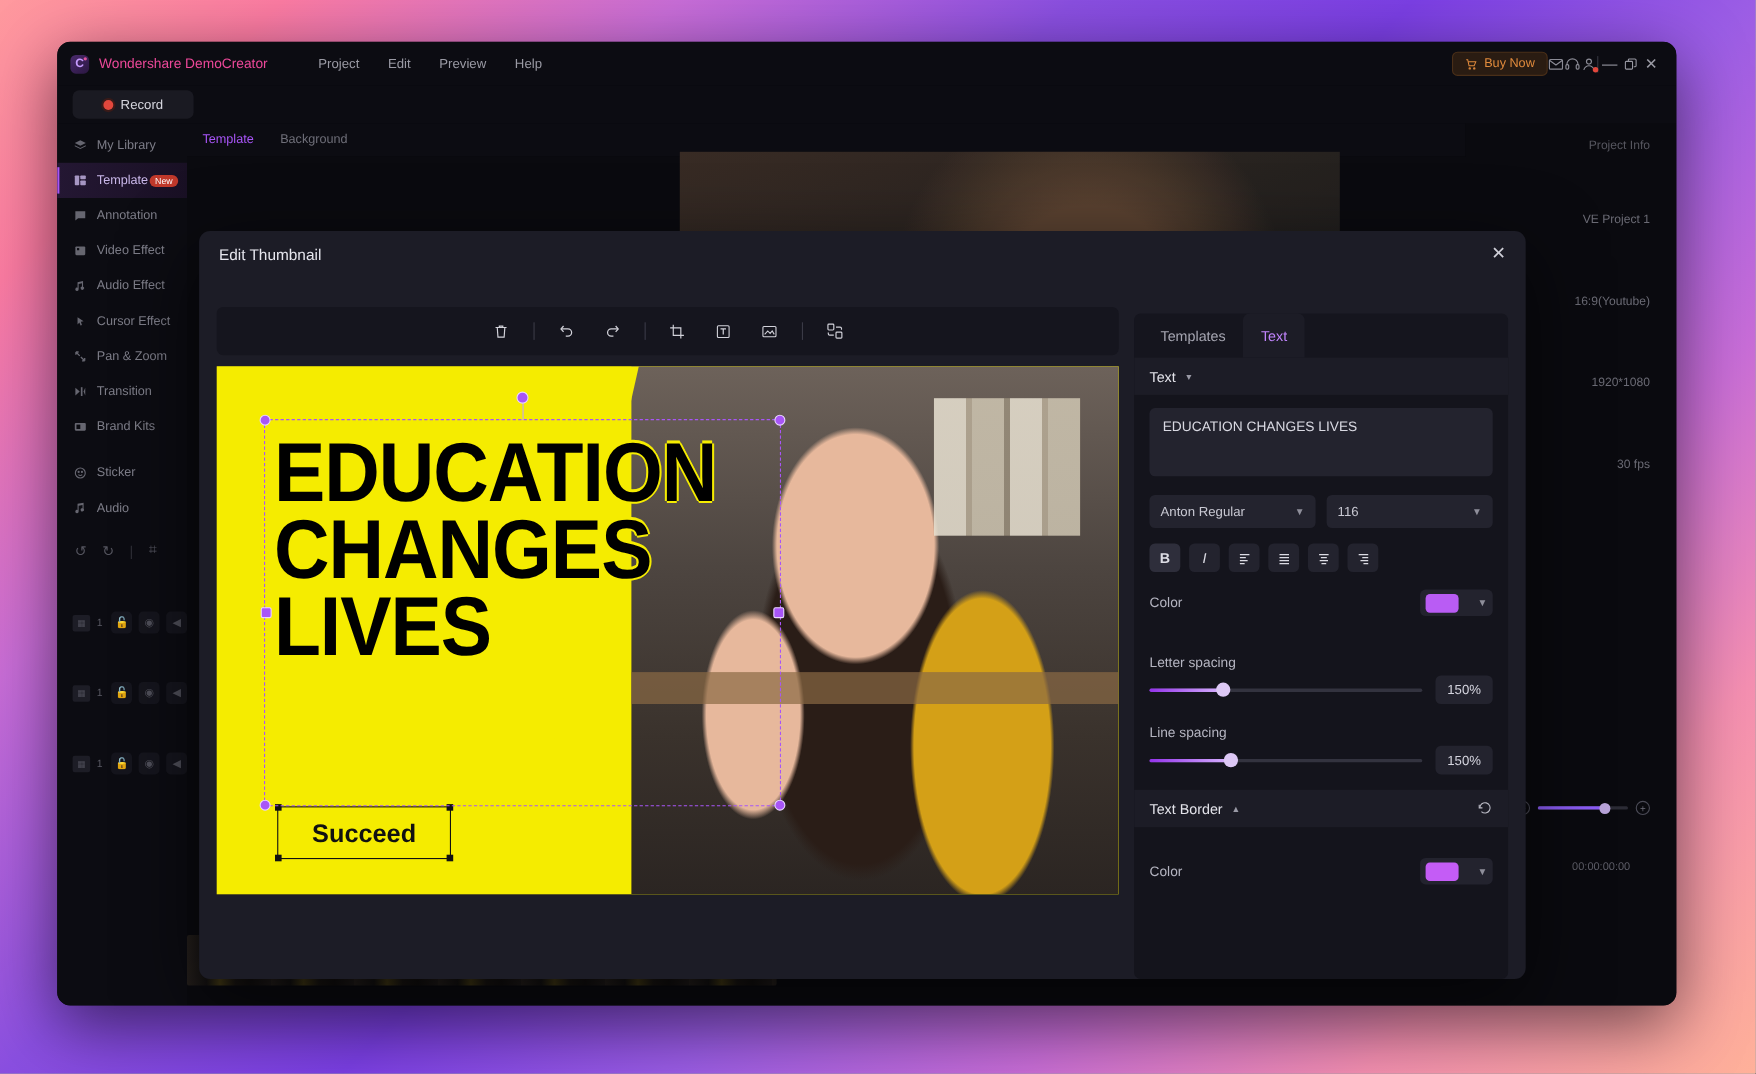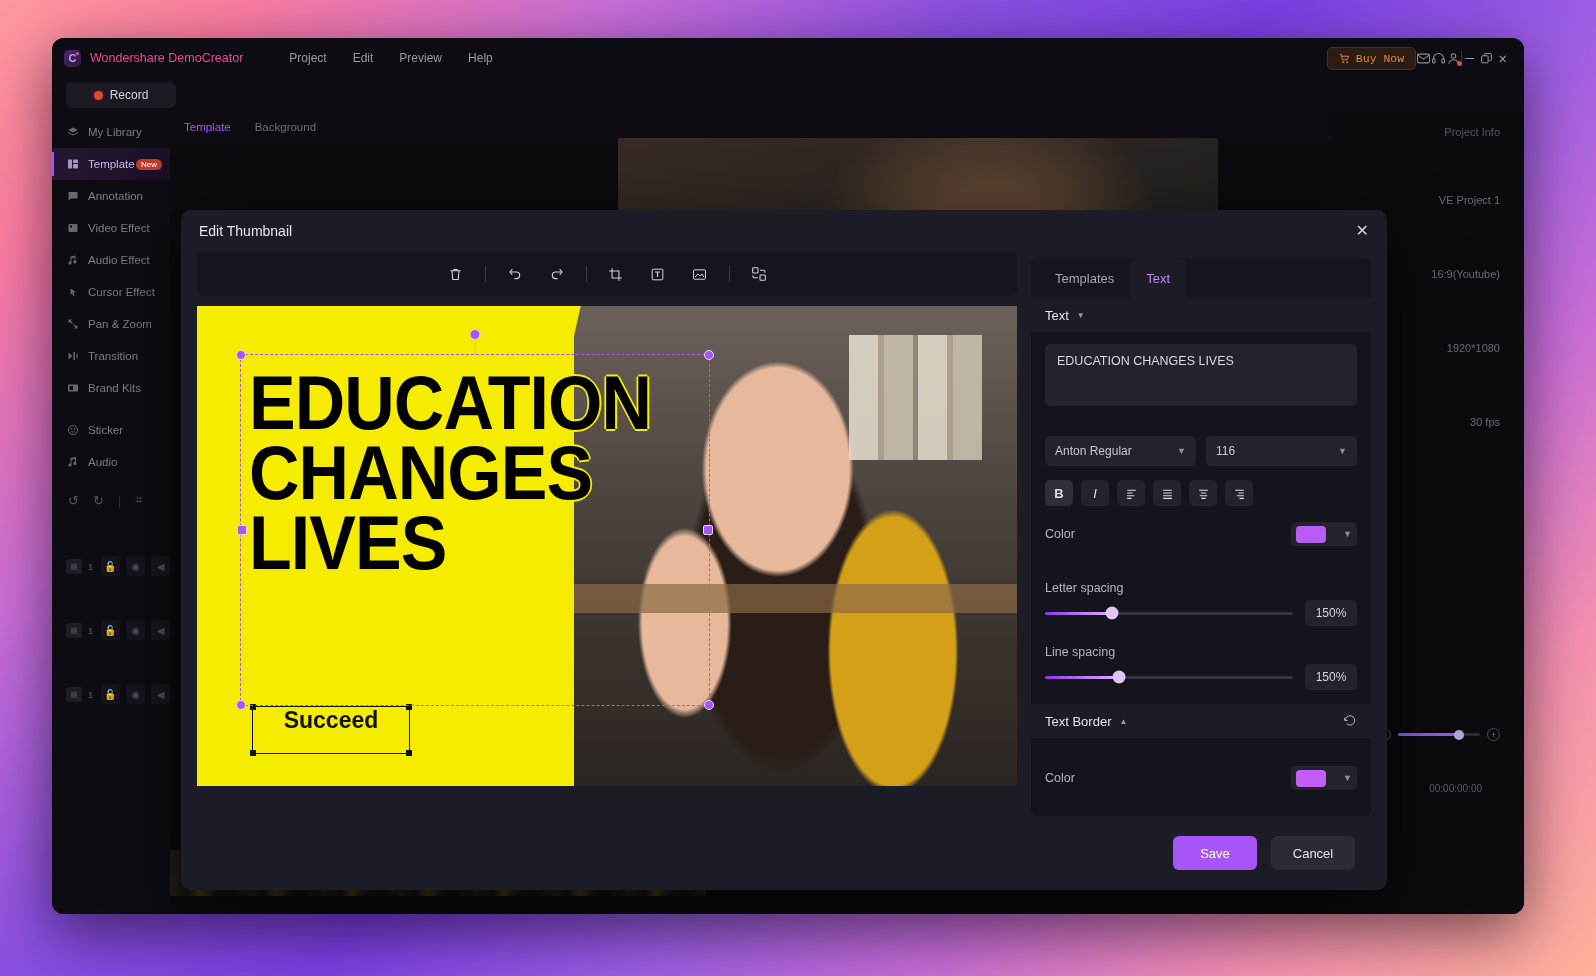--- a/index.html
+++ b/index.html
@@ -43,21 +43,21 @@
     font-size: 11px; color: #c79bff; font-weight: bold;
     position: relative;
   }
   .brand-logo::after{
     content:""; position:absolute; top:2px; right:2px;
     width:3px;height:3px;border-radius:50%;background:#e0539b;
   }
   .brand-name { color: #ec4899; font-size: 12.5px; }
   .menu { display: flex; gap: 26px; margin-left: 46px; }
   .menu-item { color: #9a9aa4; font-size: 12px; cursor: default; }
-  .tb-right { margin-left: auto; display: flex; align-items: center; gap: 0; font-family: Liberation Mono, monospace; }
+  .tb-right { margin-left: auto; display: flex; align-items: center; gap: 0; }
   .buy-now {
     display: flex; align-items: center; gap: 6px;
     background: #2a1c12; border: 1px solid #4a2f18;
     color: #e08a3c; font-size: 11.5px;
     padding: 4px 11px; border-radius: 5px;
   }
   .tb-icon { color: #8b8b95; display: flex; align-items: center; }
   .tb-icon.acct { position: relative; }
   .tb-icon.acct::after {
     content:""; position:absolute; right:-1px; bottom:0;
@@ -167,21 +167,21 @@
   .zm-fill { position:absolute; left:0; top:0; bottom:0; width:72%; background:#8b5cf6; border-radius:2px;}
   .zm-knob { position:absolute; left:68%; top:50%; transform:translate(0,-50%);
              width:10px;height:10px;border-radius:50%;background:#b8a3d9;}
   .tc { color:#5d5d67; font-size:10px; margin-bottom:120px; margin-right:18px;}
   
   .modal {
     position:absolute; left:129px; top:98px;
     width:1206px; height:680px;
     background:#1c1c26; border-radius:10px;
     box-shadow:0 22px 70px rgba(0,0,0,.6);
-    display:flex; flex-direction:column; z-index:30;
+    display:flex; flex-direction:column; z-index:30;gap:27px;
   }
   .modal-head {
     height:42px; flex:0 0 42px; display:flex; align-items:center;
     padding:0 18px; position:relative;
   }
   .modal-title { color:#e6e6ee; font-size:14px; }
   .modal-close { margin-left:auto; color:#cfcfd8; font-size:16px; line-height:1; }
   .modal-body { flex:1; display:flex; padding:0 16px 0 16px; min-height:0; gap:14px; }
   
   .editor { flex:1; display:flex; flex-direction:column; min-width:0; }
@@ -229,21 +229,21 @@
     font-weight:bold; font-size:76px;
     font-stretch: condensed;
     transform: scaleX(.92);
     transform-origin: left top;
     white-space:pre-line;
     text-shadow: 2px 0 0 #f5ec00, -2px 0 0 #f5ec00, 0 2px 0 #f5ec00, 0 -2px 0 #f5ec00;
   }
   .sub-chip {
     position:absolute; left:55px; top:400px;
     width:158px; height:48px; border:1.5px solid #111;
-    display:flex; justify-content:center;
+    display:flex; align-items:center; justify-content:center;
     color:#111; font-size:23px; font-weight:bold;
   }
   .sub-chip span.h { position:absolute; width:6px;height:6px;background:#111; }
   .sub-chip .h.tl{left:-3px;top:-3px;} .sub-chip .h.tr{right:-3px;top:-3px;}
   .sub-chip .h.bl{left:-3px;bottom:-3px;} .sub-chip .h.br{right:-3px;bottom:-3px;}
   
   .sel-box {
     position:absolute; left:43px; top:48px; width:470px; height:352px;
     border:1px dashed #a855f7;
   }
@@ -280,21 +280,21 @@
     padding:0 14px; color:#e3e3ea; font-size:13px; background:#1c1c26;
   }
   .sec-head .caret { font-size:8px; color:#9a9aa6; }
   .sec-head .reset { margin-left:auto; color:#b9b9c4; font-size:13px; }
   .sec-body { padding:12px 14px 0 14px; }
   .text-area {
     width:100%; height:62px; background:#23232e; border:none; border-radius:5px;
     color:#d9d9e2; font-size:12.5px; padding:10px 12px; resize:none;
     font-family:"Liberation Sans", sans-serif;
   }
-  .row2 { display:flex; gap:10px; margin-top:26px; }
+  .row2 { display:flex; gap:10px; margin-top:12px; }
   .select {
     flex:1; height:30px; background:#23232e; border-radius:5px;
     display:flex; align-items:center; padding:0 10px; color:#c8c8d2; font-size:12px;
   }
   .select .cv { margin-left:auto; color:#8e8e9a; font-size:9px; }
   .fmt-row { display:flex; gap:8px; margin-top:14px; }
   .fmt-btn {
     width:28px;height:26px;border-radius:5px;background:#23232e;
     display:flex;align-items:center;justify-content:center;color:#dcdce4;font-size:13px;
   }
@@ -762,20 +762,16 @@
                   <span class="cv">▼</span>
                 </span>
               </div>
 
             </div>
 
           </div>
         </div>
       </div>
 
-      <div class="modal-foot">
-        <div class="btn-save">Save</div>
-        <div class="btn-cancel">Cancel</div>
-      </div>
     </div>
 
   </div>
 </div>
 
 </body></html>

